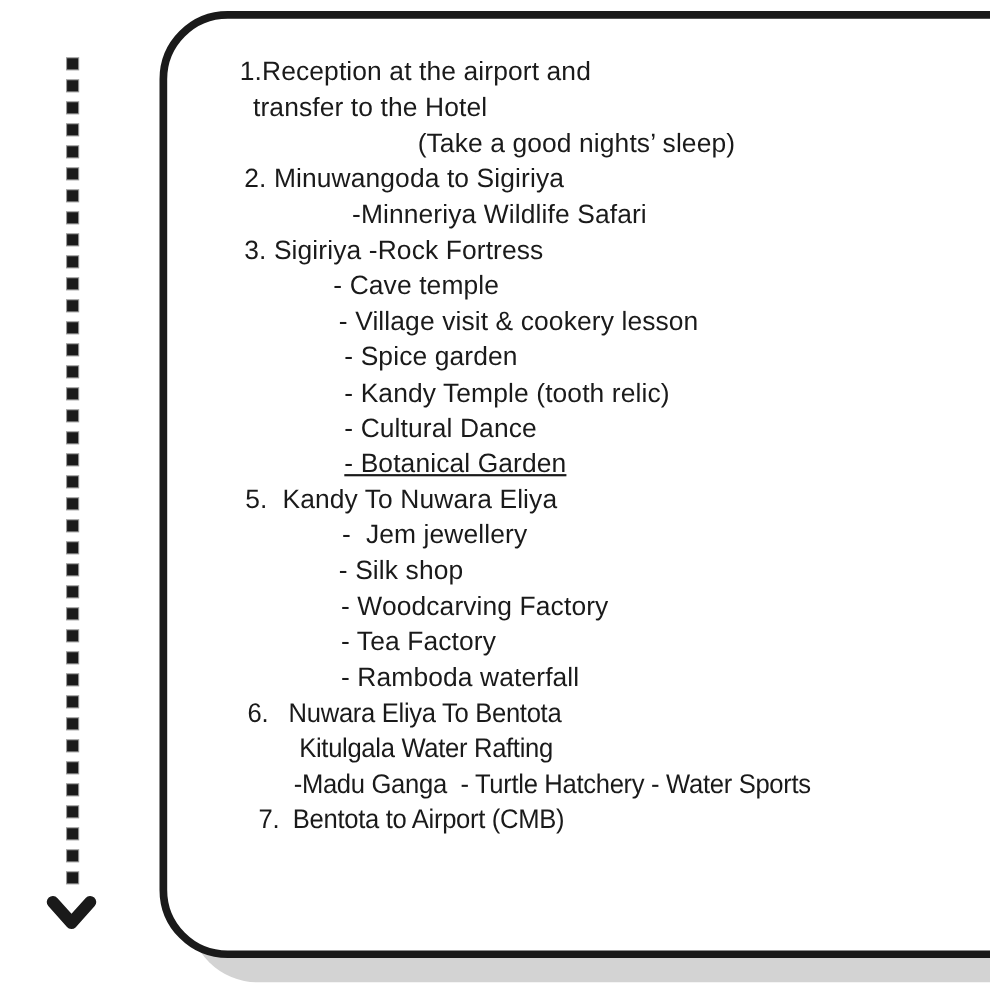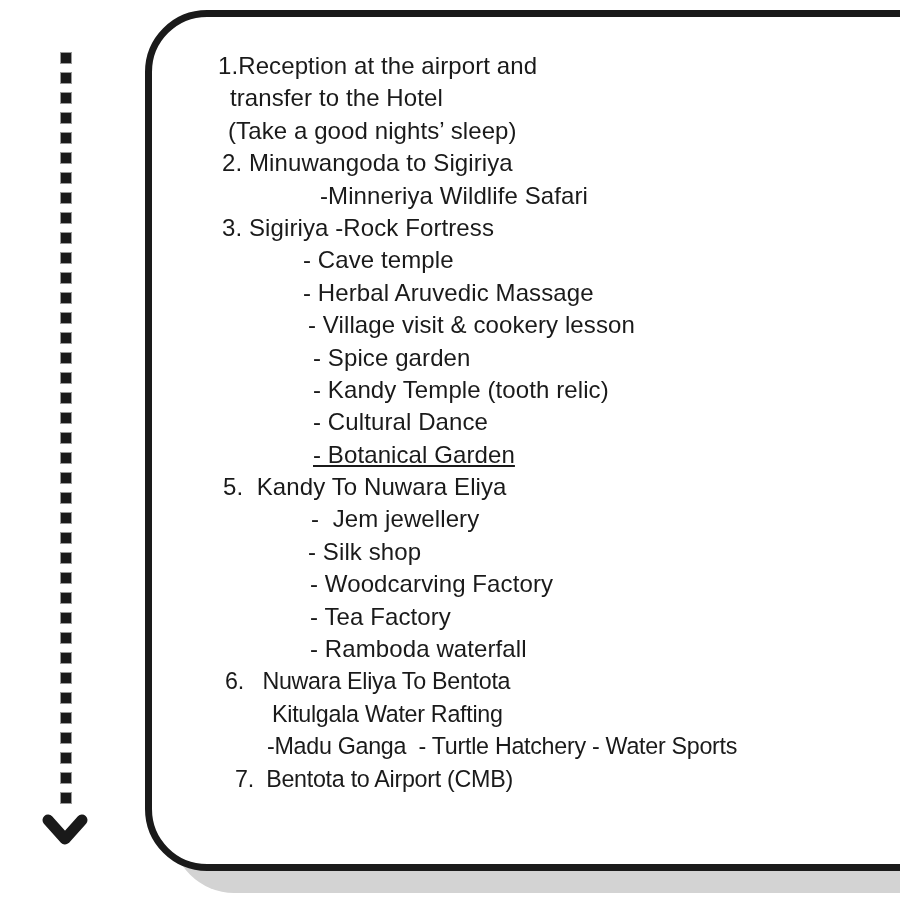--- a/index.html
+++ b/index.html
@@ -123,26 +123,25 @@
     </div>
   <svg class="arrow-head" width="48" height="40" viewBox="0 0 48 40">
     <polyline points="7,8 24,27 41,8" fill="none" stroke="#1a1a1a" stroke-width="11" stroke-linecap="round" stroke-linejoin="round"></polyline>
   </svg>
 
   <div class="card"></div>
 
   <div class="content">
       <div class="line" style="margin-left: 218px;">1.Reception at the airport and</div>
       <div class="line" style="margin-left: 230px;">transfer to the Hotel</div>
-      <div class="line" style="margin-left: 228px;">(Take a good nights’ sleep)</div>
+      <div class="line" style="margin-left: 228px; text-align: center;">(Take a good nights’ sleep)</div>
       <div class="line" style="margin-left: 222px;">2. Minuwangoda to Sigiriya</div>
       <div class="line" style="margin-left: 320px;">-Minneriya Wildlife Safari</div>
       <div class="line" style="margin-left: 222px;">3. Sigiriya -Rock Fortress</div>
       <div class="line" style="margin-left: 303px;">- Cave temple</div>
-      <div class="line" style="margin-left: 303px;">- Herbal Aruvedic Massage</div>
       <div class="line" style="margin-left: 308px;">- Village visit &amp; cookery lesson</div>
       <div class="line" style="margin-left: 313px;">- Spice garden</div>
       <div class="line" style="margin-left: 313px;">- Kandy Temple (tooth relic)</div>
       <div class="line" style="margin-left: 313px;">- Cultural Dance</div>
       <div class="line" style="margin-left: 313px; text-decoration: underline;">- Botanical Garden</div>
       <div class="line" style="margin-left: 223px;">5.  Kandy To Nuwara Eliya</div>
       <div class="line" style="margin-left: 311px;">-  Jem jewellery</div>
       <div class="line" style="margin-left: 308px;">- Silk shop</div>
       <div class="line" style="margin-left: 310px;">- Woodcarving Factory</div>
       <div class="line" style="margin-left: 310px;">- Tea Factory</div>

